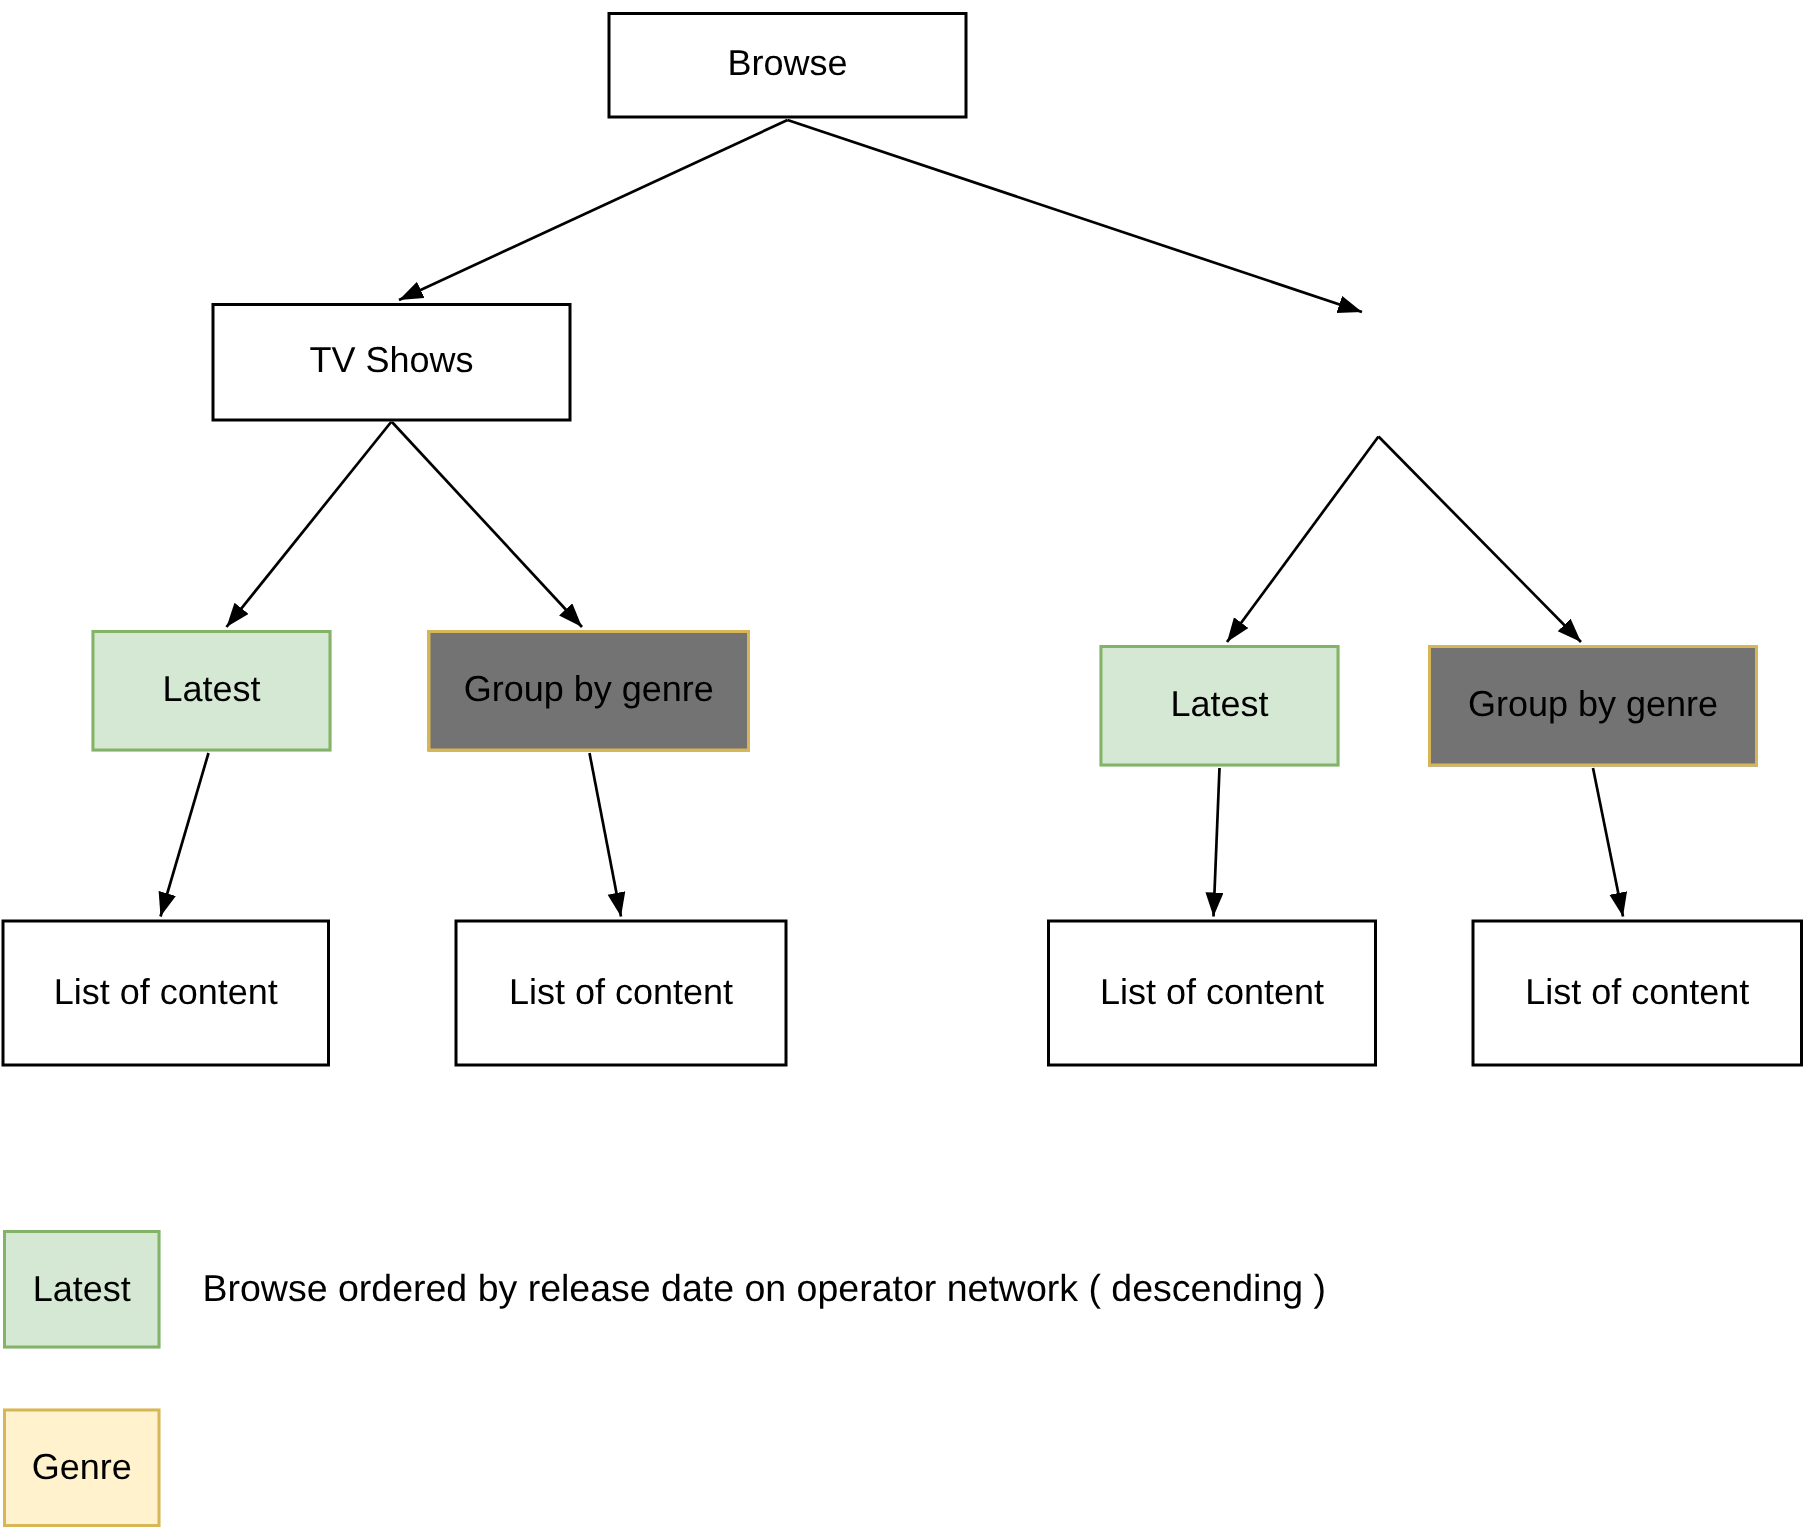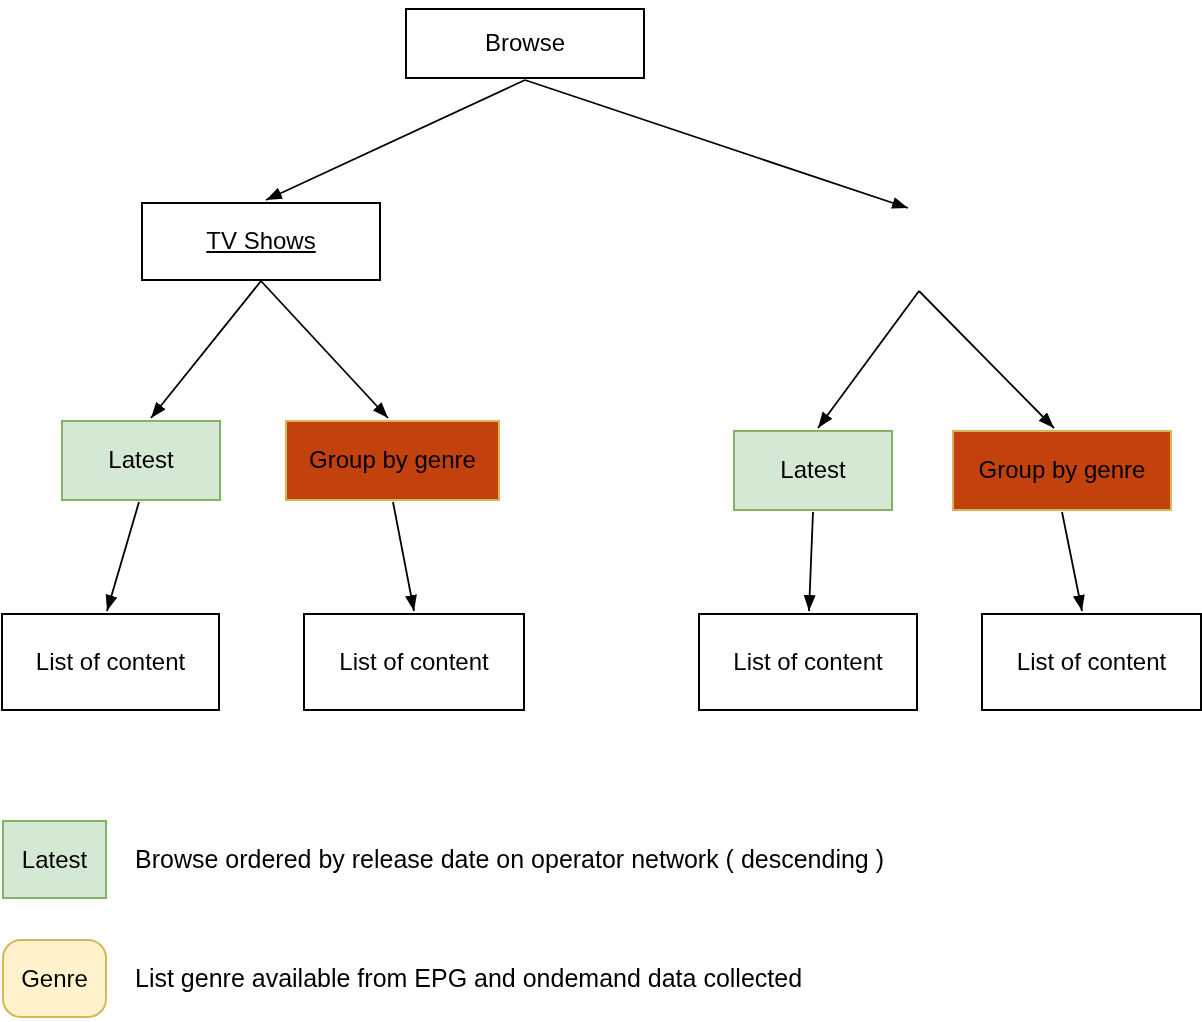--- a/index.html
+++ b/index.html
@@ -33,41 +33,40 @@
     border: 2px solid #000000;
     font-size: 24px;
     line-height: 1.2;
     white-space: nowrap;
   }
   .node.green {
     background: #d5e8d4;
     border-color: #82b366;
   }
   .node.yellow {
-    background: #c2410c;
+    background: #737373;
     border-color: #d6b656;
     text-align: right;
   }
   .legend-swatch {
     position: absolute;
     box-sizing: border-box;
     display: flex;
     align-items: center;
     justify-content: center;
     font-size: 24px;
     border: 2px solid #000000;
   }
   .legend-swatch.green {
     background: #d5e8d4;
     border-color: #82b366;
   }
   .legend-swatch.yellow {
     background: #fff2cc;
     border-color: #d6b656;
-    border-radius: 19px;
   }
   .legend-desc {
     position: absolute;
     display: flex;
     align-items: center;
     font-size: 25px;
     white-space: nowrap;
   }
 </style>
 </head>
@@ -90,21 +89,21 @@
       <line x1="919" y1="291" x2="1054" y2="428" marker-end="url(#arrowhead)"></line>
       <line x1="139" y1="502" x2="107" y2="611" marker-end="url(#arrowhead)"></line>
       <line x1="393" y1="502" x2="414" y2="611" marker-end="url(#arrowhead)"></line>
       <line x1="813" y1="512" x2="809" y2="611" marker-end="url(#arrowhead)"></line>
       <line x1="1062" y1="512" x2="1082" y2="611" marker-end="url(#arrowhead)"></line>
     </g>
   </svg>
 
   <div class="node" style="left:405px; top:8px; width:240px; height:71px;">Browse</div>
 
-  <div class="node" style="left:141px; top:202px; width:240px; height:79px;text-decoration:underline;">TV Shows</div>
+  <div class="node" style="left:141px; top:202px; width:240px; height:79px;">TV Shows</div>
 
 
   <div class="node green" style="left:61px; top:420px; width:160px; height:81px;">Latest</div>
 
   <div class="node yellow" style="left:285px; top:420px; width:215px; height:81px;">Group by genre</div>
 
   <div class="node green" style="left:733px; top:430px; width:160px; height:81px;">Latest</div>
 
   <div class="node yellow" style="left:952px; top:430px; width:220px; height:81px;">Group by genre</div>
 
@@ -115,15 +114,14 @@
   <div class="node" style="left:698px; top:613px; width:220px; height:98px;">List of content</div>
 
   <div class="node" style="left:981px; top:613px; width:221px; height:98px;">List of content</div>
 
   <div class="legend-swatch green" style="left:2px; top:820px; width:105px; height:79px;">Latest</div>
 
   <div class="legend-desc" style="left:135px; top:820px; height:79px;">Browse ordered by release date on operator network ( descending )</div>
 
   <div class="legend-swatch yellow" style="left:2px; top:939px; width:105px; height:79px;">Genre</div>
 
-  <div class="legend-desc" style="left:135px; top:939px; height:79px;">List genre available from EPG and ondemand data collected</div>
 
 </div>
 
 </body></html>

